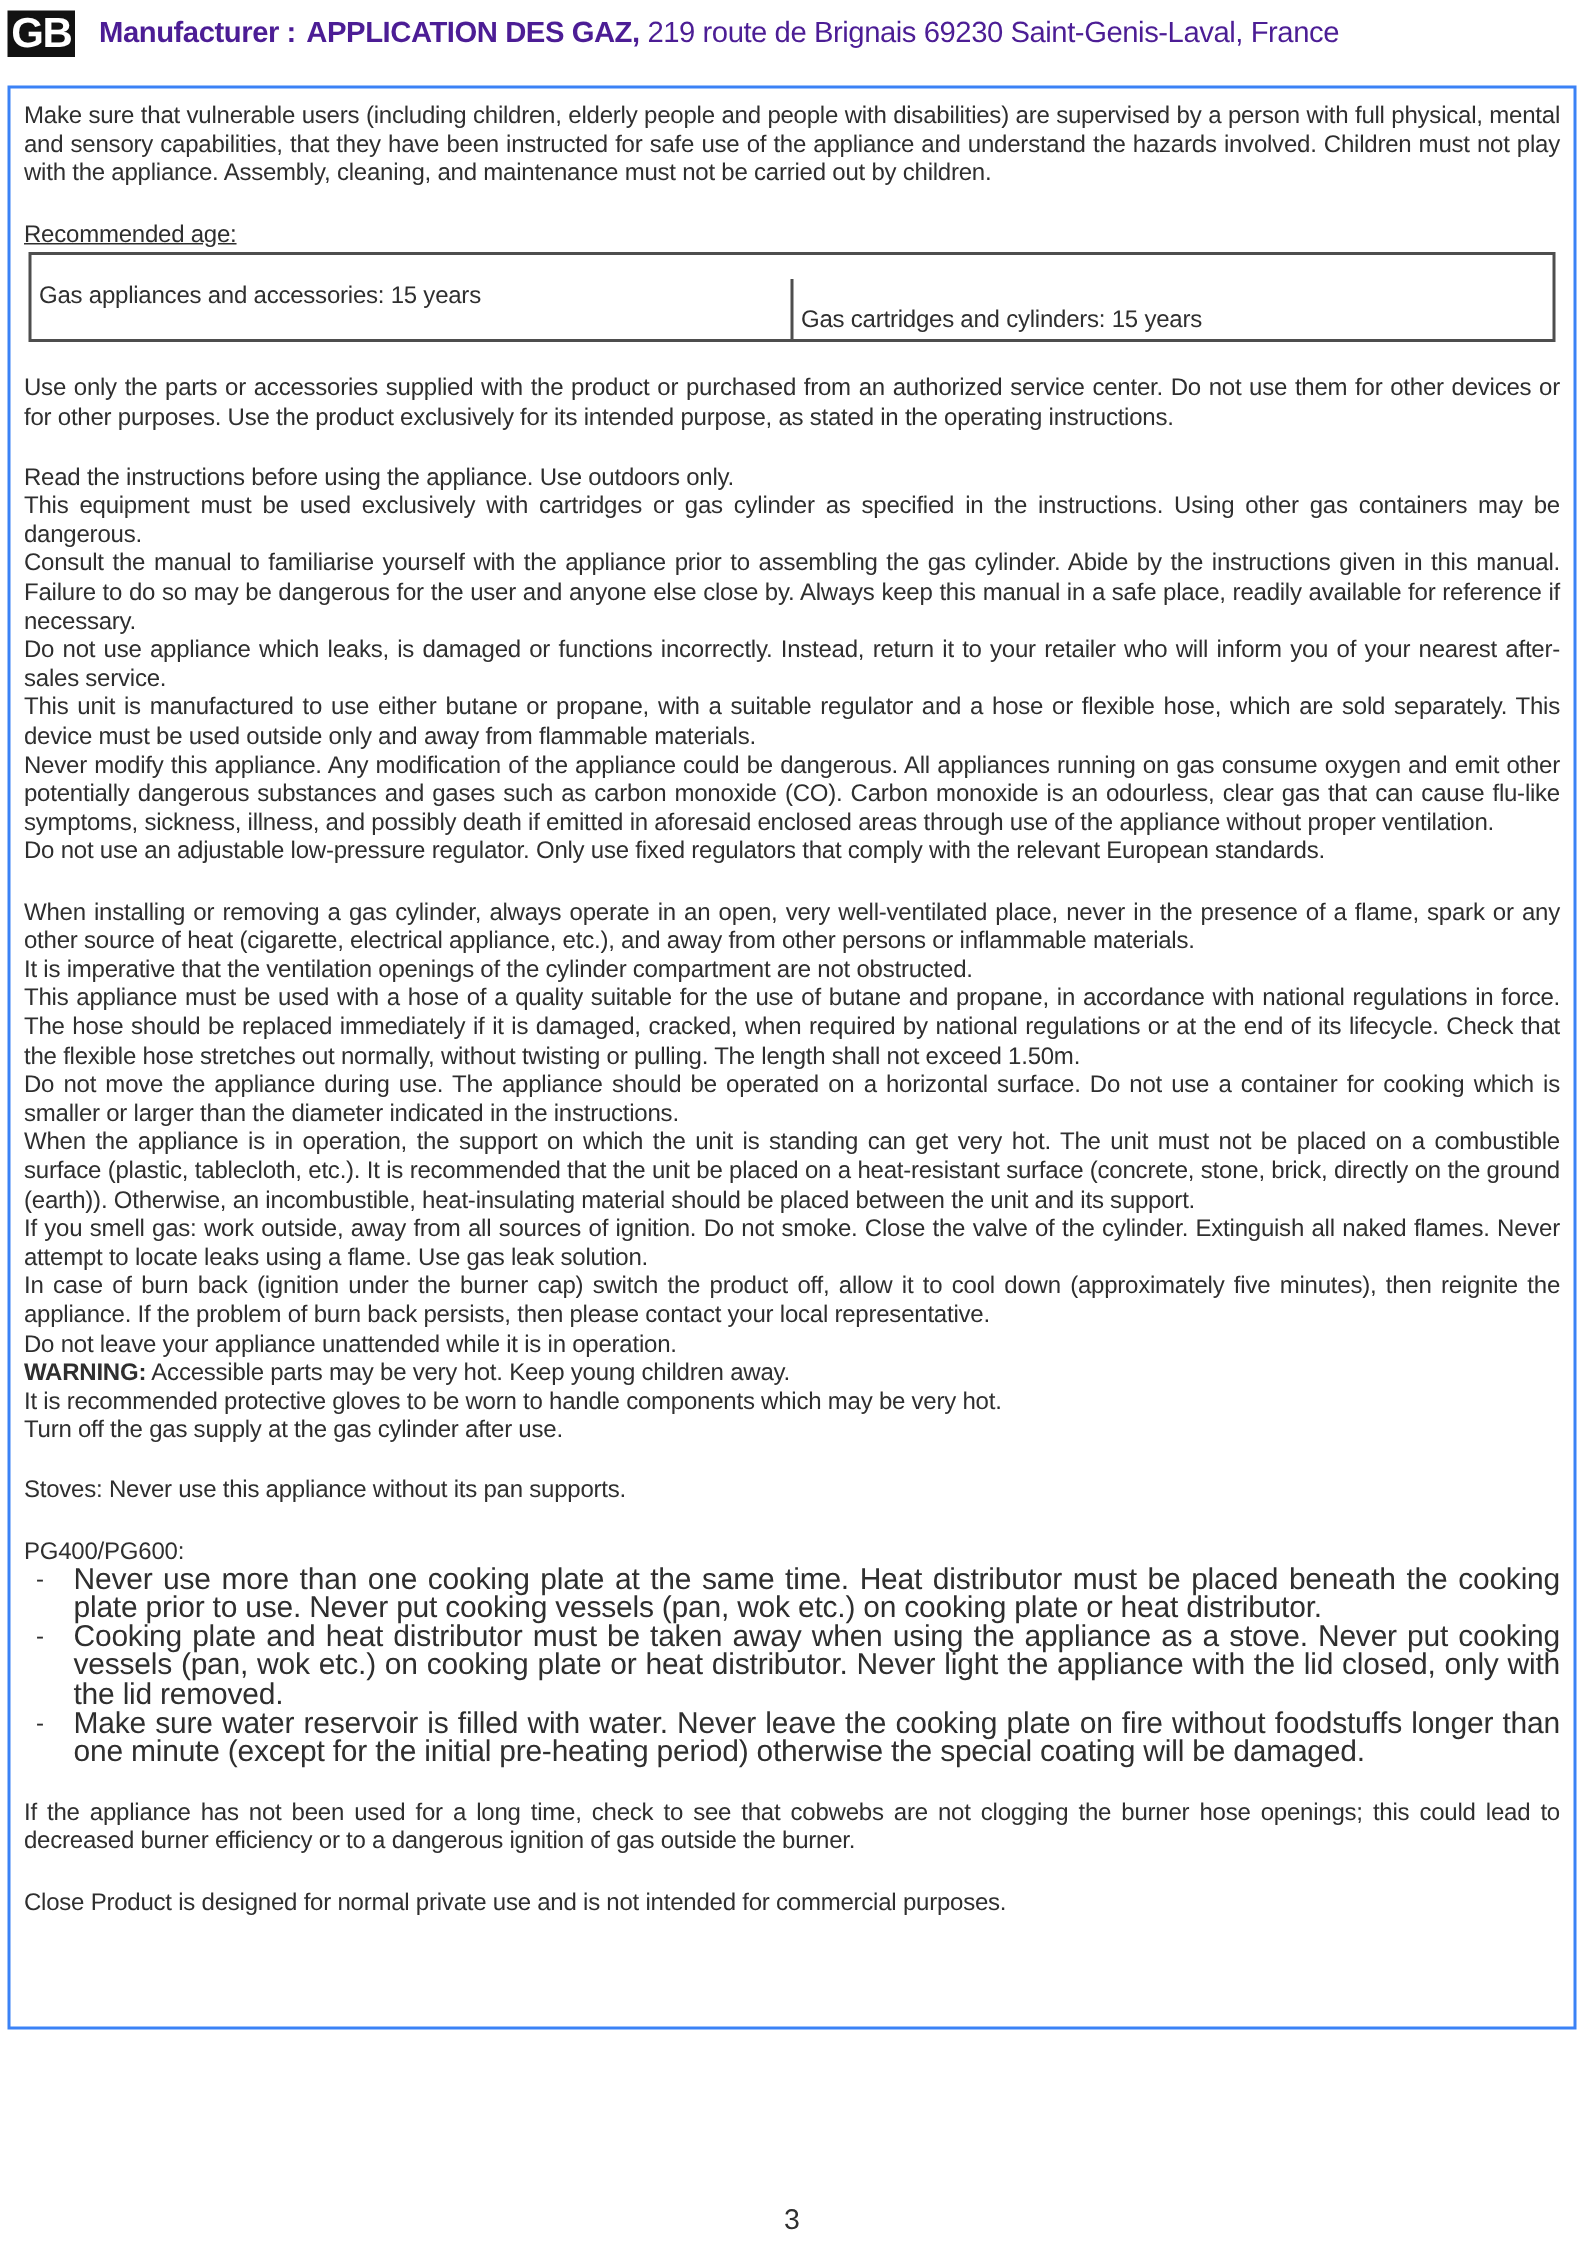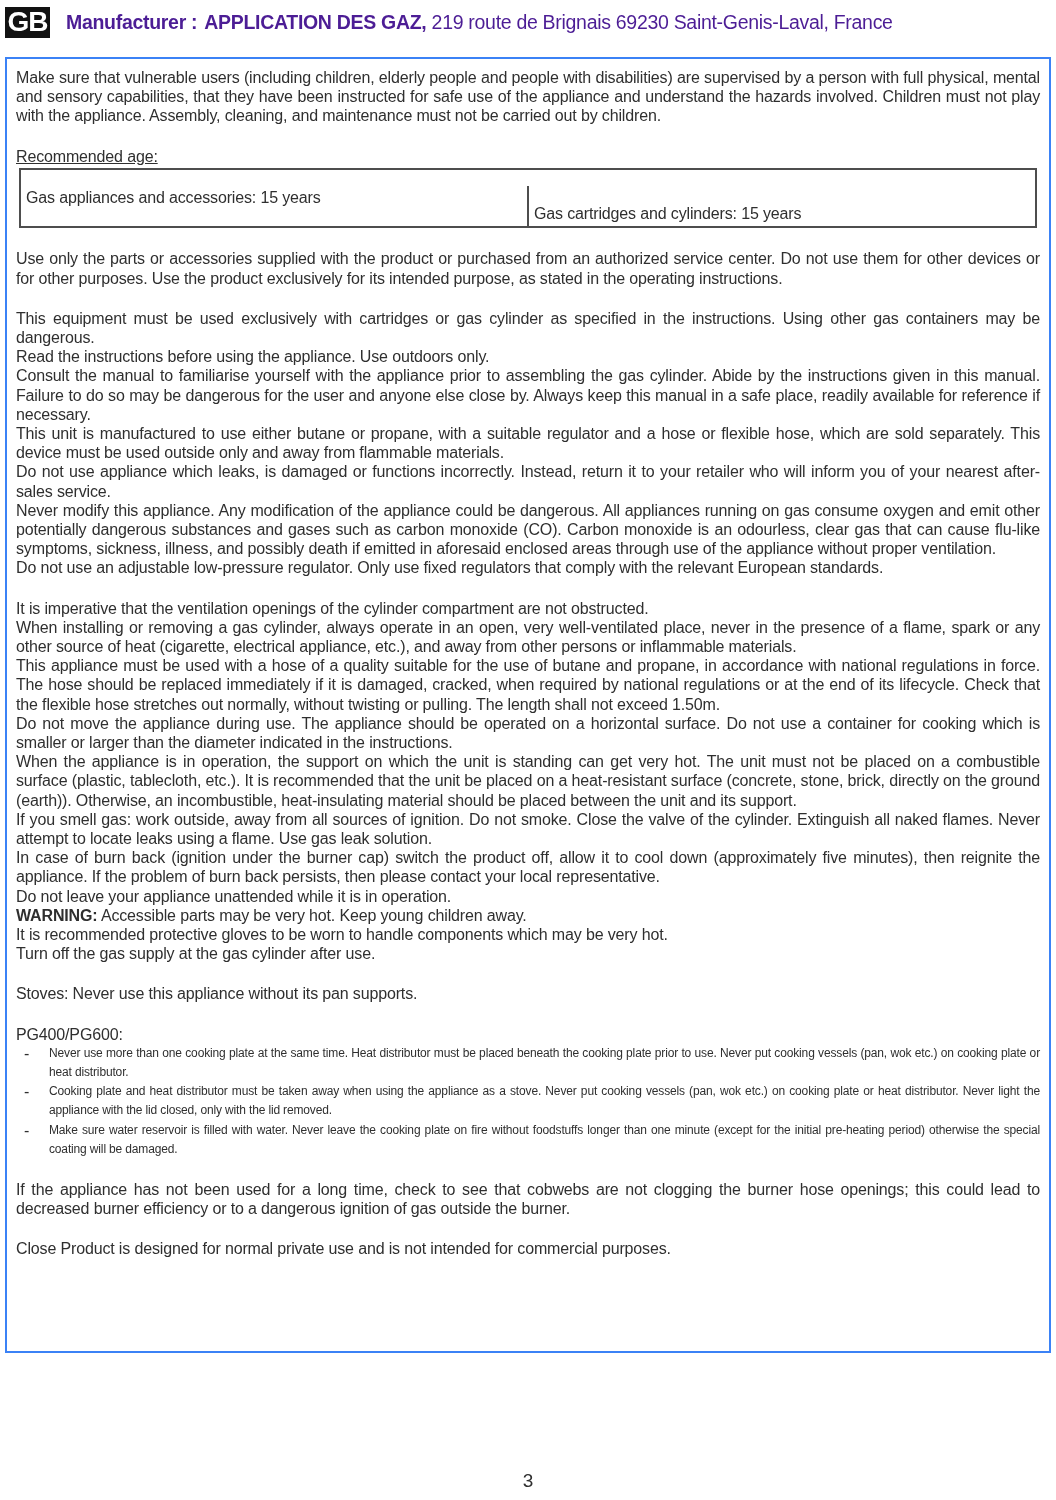--- a/index.html
+++ b/index.html
@@ -91,21 +91,21 @@
   .bullet-row { display: flex; }
   .bullet-dash {
     flex: 0 0 33px;
     padding-left: 8px;
     box-sizing: border-box;
     font-size: 16px;
     line-height: 19.2px;
   }
   .bullet-text {
     flex: 1;
-    font-size: 12px;
+    font-size: 20px;
     line-height: 19.2px;
     text-align: justify;
     letter-spacing: -0.15px;
   }
 
   
   .page-number {
     position: absolute;
     left: 0;
     right: 0;
@@ -128,30 +128,30 @@
       <p class="para">Make sure that vulnerable users (including children, elderly people and people with disabilities) are supervised by a person with full physical, mental and sensory capabilities, that they have been instructed for safe use of the appliance and understand the hazards involved. Children must not play with the appliance. Assembly, cleaning, and maintenance must not be carried out by children.</p>
       <div class="spacer"></div>
       <p class="para underlined">Recommended age: </p>
       <div class="age-table">
         <div class="age-cell">Gas appliances and accessories: 15 years</div>
         <div class="age-cell">Gas cartridges and cylinders: 15 years</div>
       </div>
       <div class="spacer"></div>
       <p class="para">Use only the parts or accessories supplied with the product or purchased from an authorized service center. Do not use them for other devices or for other purposes. Use the product exclusively for its intended purpose, as stated in the operating instructions.</p>
       <div class="spacer"></div>
+      <p class="para">Read the instructions before using the appliance. Use outdoors only.</p>
       <p class="para">This equipment must be used exclusively with cartridges or gas cylinder as specified in the instructions. Using other gas containers may be dangerous.</p>
-      <p class="para">Read the instructions before using the appliance. Use outdoors only.</p>
       <p class="para">Consult the manual to familiarise yourself with the appliance prior to assembling the gas cylinder. Abide by the instructions given in this manual. Failure to do so may be dangerous for the user and anyone else close by. Always keep this manual in a safe place, readily available for reference if necessary.</p>
+      <p class="para">Do not use appliance which leaks, is damaged or functions incorrectly. Instead, return it to your retailer who will inform you of your nearest after-sales service.</p>
       <p class="para">This unit is manufactured to use either butane or propane, with a suitable regulator and a hose or flexible hose, which are sold separately. This device must be used outside only and away from flammable materials.</p>
-      <p class="para">Do not use appliance which leaks, is damaged or functions incorrectly. Instead, return it to your retailer who will inform you of your nearest after-sales service.</p>
       <p class="para">Never modify this appliance. Any modification of the appliance could be dangerous. All appliances running on gas consume oxygen and emit other potentially dangerous substances and gases such as carbon monoxide (CO). Carbon monoxide is an odourless, clear gas that can cause flu-like symptoms, sickness, illness, and possibly death if emitted in aforesaid enclosed areas through use of the appliance without proper ventilation.</p>
       <p class="para">Do not use an adjustable low-pressure regulator. Only use fixed regulators that comply with the relevant European standards.</p>
       <div class="spacer"></div>
+      <p class="para">When installing or removing a gas cylinder, always operate in an open, very well-ventilated place, never in the presence of a flame, spark or any other source of heat (cigarette, electrical appliance, etc.), and away from other persons or inflammable materials.</p>
       <p class="para">It is imperative that the ventilation openings of the cylinder compartment are not obstructed.</p>
-      <p class="para">When installing or removing a gas cylinder, always operate in an open, very well-ventilated place, never in the presence of a flame, spark or any other source of heat (cigarette, electrical appliance, etc.), and away from other persons or inflammable materials.</p>
       <p class="para">This appliance must be used with a hose of a quality suitable for the use of butane and propane, in accordance with national regulations in force. The hose should be replaced immediately if it is damaged, cracked, when required by national regulations or at the end of its lifecycle. Check that the flexible hose stretches out normally, without twisting or pulling. The length shall not exceed 1.50m.</p>
       <p class="para">Do not move the appliance during use. The appliance should be operated on a horizontal surface. Do not use a container for cooking which is smaller or larger than the diameter indicated in the instructions.</p>
       <p class="para">When the appliance is in operation, the support on which the unit is standing can get very hot. The unit must not be placed on a combustible surface (plastic, tablecloth, etc.). It is recommended that the unit be placed on a heat-resistant surface (concrete, stone, brick, directly on the ground (earth)). Otherwise, an incombustible, heat-insulating material should be placed between the unit and its support.</p>
       <p class="para">If you smell gas: work outside, away from all sources of ignition. Do not smoke. Close the valve of the cylinder. Extinguish all naked flames. Never attempt to locate leaks using a flame. Use gas leak solution.</p>
       <p class="para">In case of burn back (ignition under the burner cap) switch the product off, allow it to cool down (approximately five minutes), then reignite the appliance. If the problem of burn back persists, then please contact your local representative.</p>
       <p class="para">Do not leave your appliance unattended while it is in operation.</p>
       <p class="para"><strong>WARNING:</strong> Accessible parts may be very hot. Keep young children away.</p>
       <p class="para">It is recommended protective gloves to be worn to handle components which may be very hot.</p>
       <p class="para">Turn off the gas supply at the gas cylinder after use.</p>
       <div class="spacer"></div>

